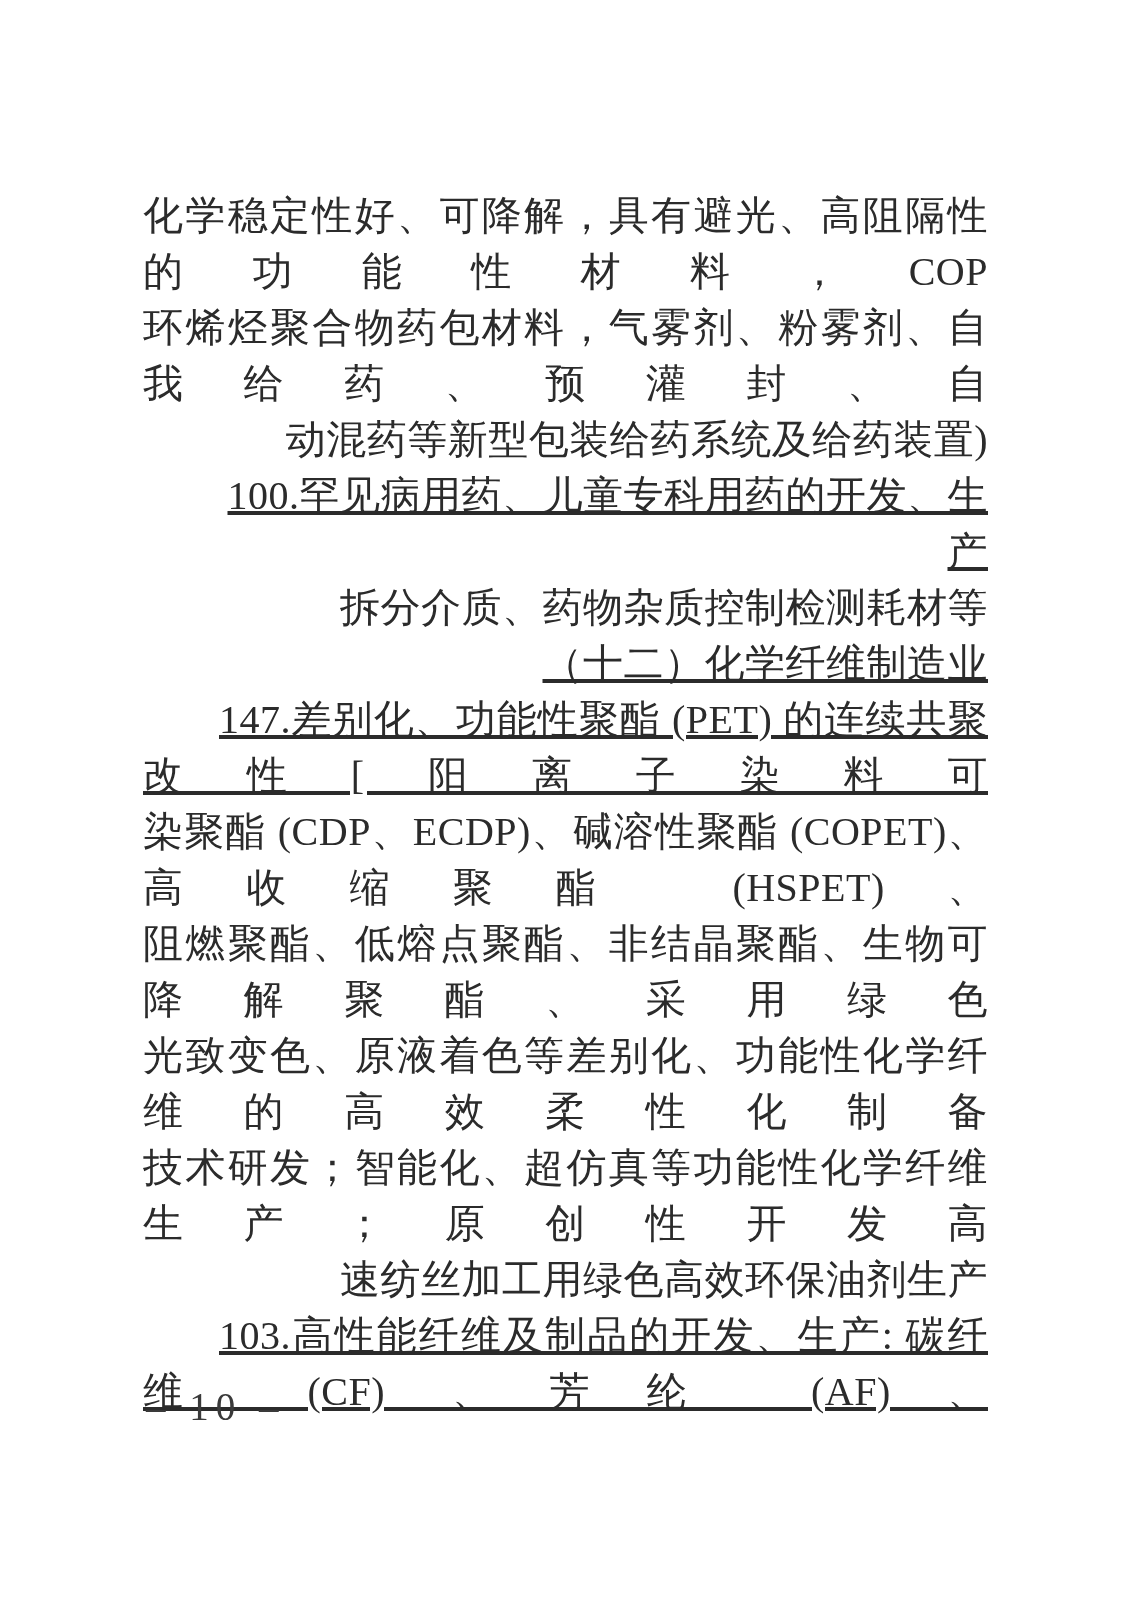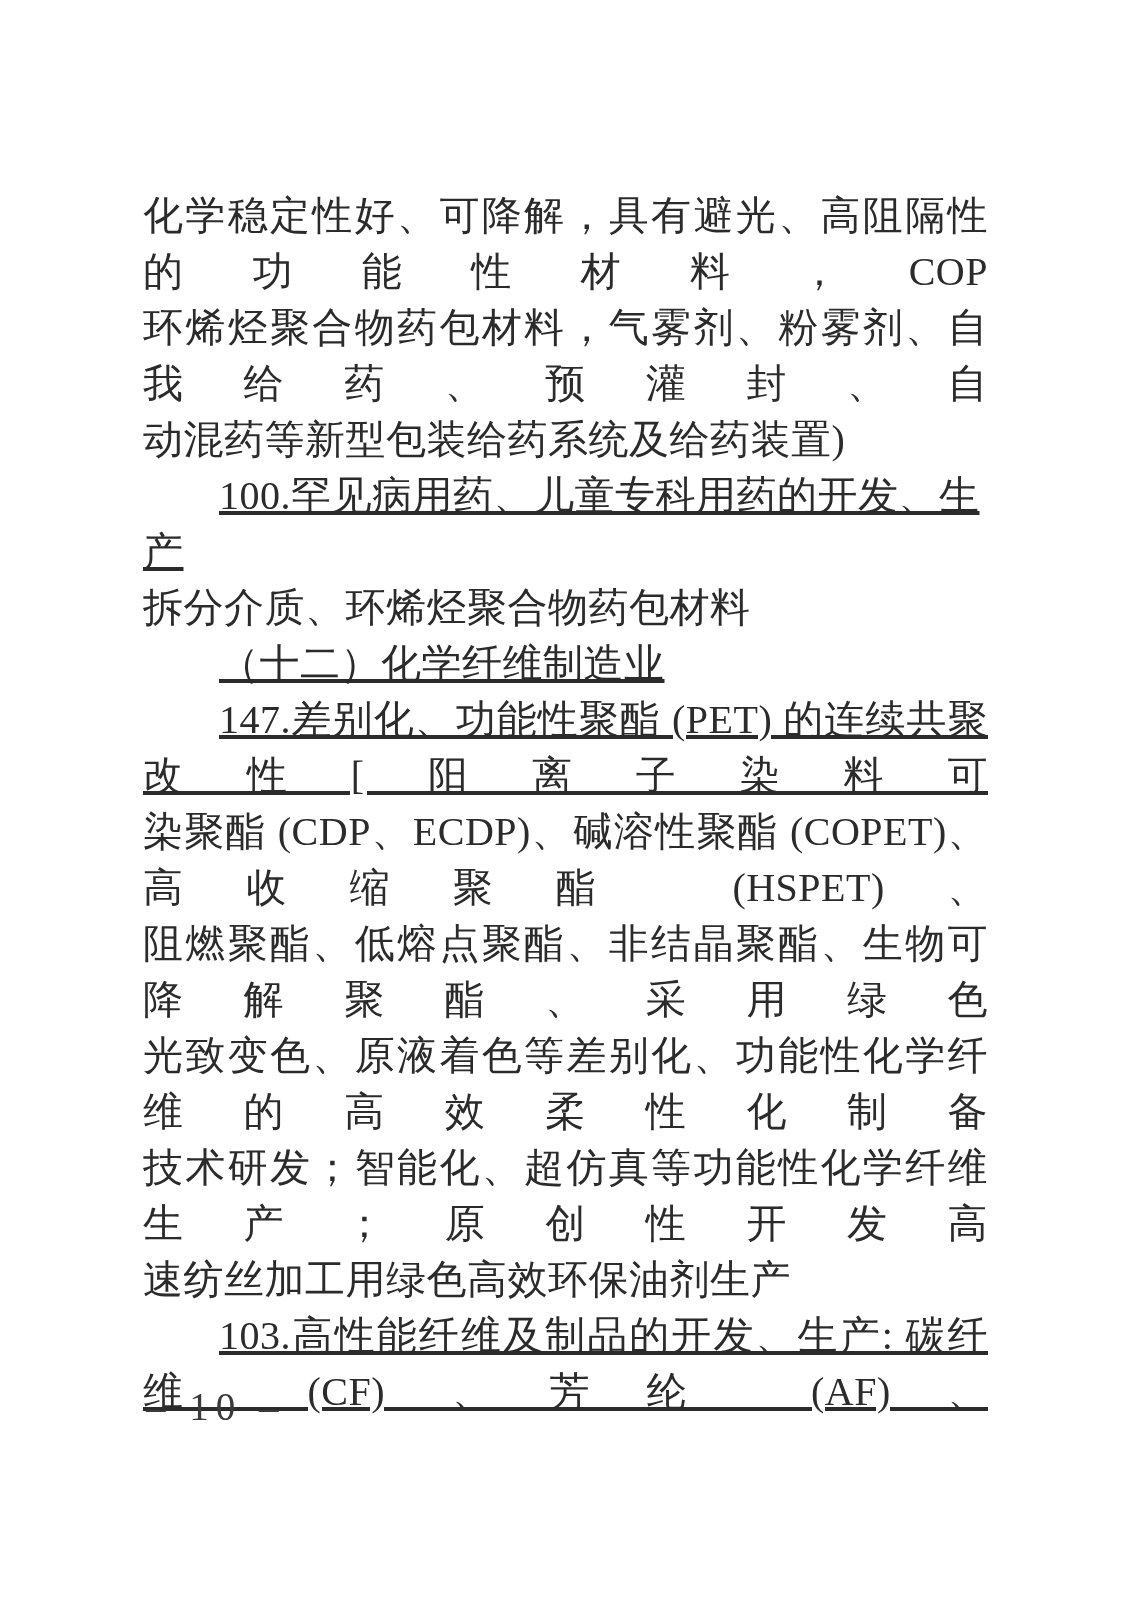--- a/index.html
+++ b/index.html
@@ -20,21 +20,21 @@
     position: absolute;
     left: 143px;
     top: 188px;
     width: 845px;
     font-size: 40px;
     line-height: 56px;
     letter-spacing: 0.5px;
   }
   .line {
     min-height: 56px;
-    text-align: left;
+    text-align: right;
   }
   
   .line.j {
     text-align: justify;
     text-align-last: justify;
   }
   
   .line.ind {
     text-indent: 76px;
     text-decoration: underline;
@@ -50,21 +50,21 @@
 </style>
 </head>
 <body>
 
 <div class="page">
   <div class="content">
     <div class="line j">化学稳定性好、可降解，具有避光、高阻隔性的功能性材料，COP</div>
     <div class="line j">环烯烃聚合物药包材料，气雾剂、粉雾剂、自我给药、预灌封、自</div>
     <div class="line">动混药等新型包装给药系统及给药装置)</div>
     <div class="line ind">100.罕见病用药、儿童专科用药的开发、生产</div>
-    <div class="line">拆分介质、环烯烃聚合物药包材料</div>
+    <div class="line">拆分介质、药物杂质控制检测耗材等</div>
     <div class="line ind">（十二）化学纤维制造业</div>
     <div class="line ind j">147.差别化、功能性聚酯 (PET) 的连续共聚改性[阳离子染料可</div>
     <div class="line j">染聚酯 (CDP、ECDP)、碱溶性聚酯 (COPET)、高收缩聚酯 (HSPET)、</div>
     <div class="line j">阻燃聚酯、低熔点聚酯、非结晶聚酯、生物可降解聚酯、采用绿色</div>
     <div class="line j">光致变色、原液着色等差别化、功能性化学纤维的高效柔性化制备</div>
     <div class="line j">技术研发；智能化、超仿真等功能性化学纤维生产；原创性开发高</div>
     <div class="line">速纺丝加工用绿色高效环保油剂生产</div>
     <div class="line ind j">103.高性能纤维及制品的开发、生产: 碳纤维 (CF) 、芳纶 (AF)、</div>
 
   </div>

